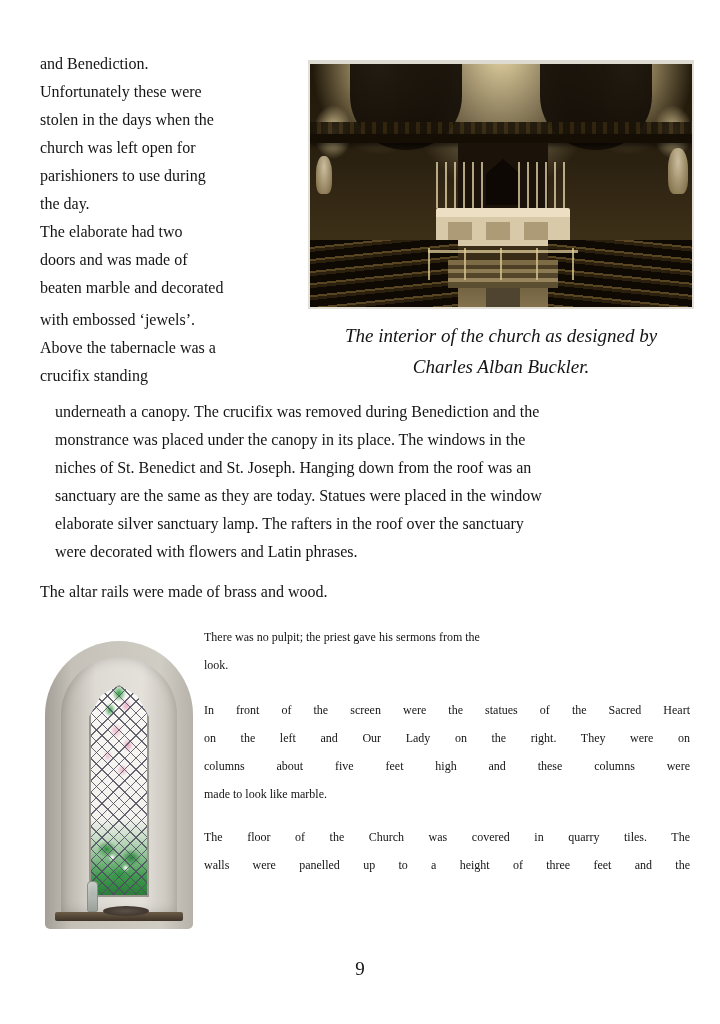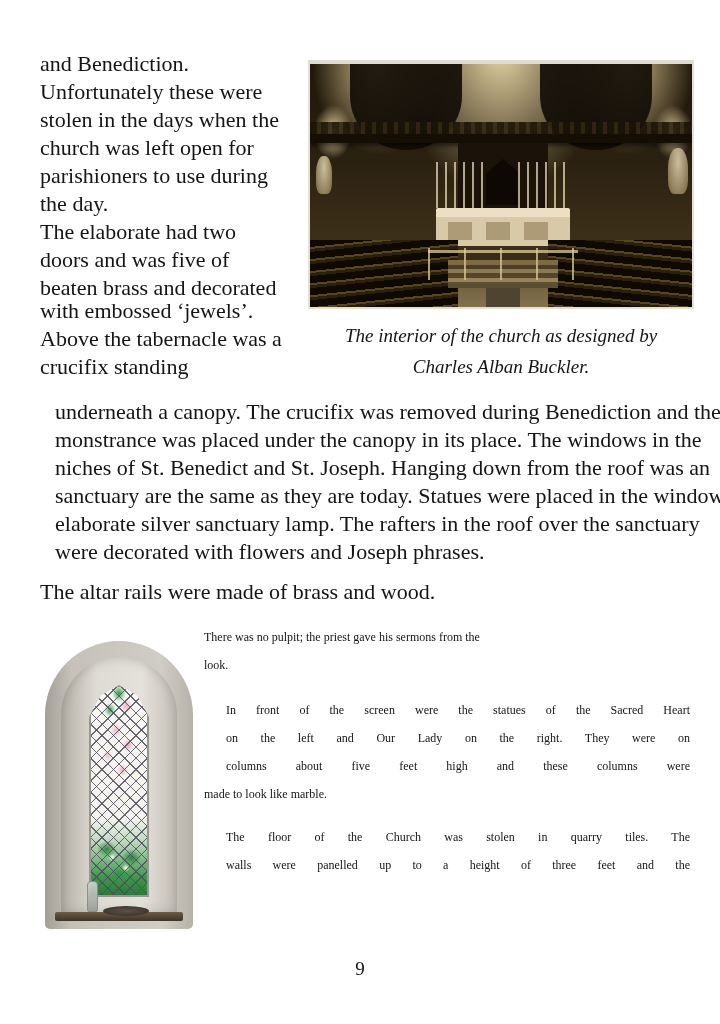--- a/index.html
+++ b/index.html
@@ -2,23 +2,23 @@
 <html><head>
 <meta charset="utf-8">
 <style>
   html,body { margin:0; padding:0; }
   body {
     width:720px; height:1024px; background:#ffffff; position:relative;
     font-family:"Liberation Serif","DejaVu Serif",serif; color:#141414;
     overflow:hidden;
   }
   .abs { position:absolute; }
-  .textblock { font-size:22px; line-height:28px; }
+  .textblock { font-size:16px; line-height:28px; }
   .textblock .line { white-space:nowrap; }
-  .textblock .line.j { white-space:normal; text-align:justify; text-align-last:justify;margin-left:22px; }
+  .textblock .line.j { white-space:normal; text-align:justify; text-align-last:justify; }
   .rightcol { font-size:12px; line-height:28px; }
   .caption { font-style:italic; font-size:19px; line-height:31px; text-align:center; }
   .pagenum { left:0; top:958px; width:720px; text-align:center; font-size:19px; }
 
   
   .photo-church {
     left:308px; top:60px; width:386px; height:249px; overflow:hidden;
     border:2px solid #e3e0d8; border-top:4px solid #dedbd3; box-sizing:border-box;
     background:
       radial-gradient(95px 130px at 18% 0%,  rgba(244,221,162,.88), rgba(244,221,162,0) 70%),
@@ -98,22 +98,22 @@
 <body>
 
 <div class="abs textblock" style="left:40px; top:50px; width:268px;">
     <div class="line">and Benediction.</div>
     <div class="line">Unfortunately these were</div>
     <div class="line">stolen in the days when the</div>
     <div class="line">church was left open for</div>
     <div class="line">parishioners to use during</div>
     <div class="line">the day.</div>
     <div class="line">The elaborate had two</div>
-    <div class="line">doors and was five of</div>
-    <div class="line">beaten brass and decorated</div>
+    <div class="line">doors and was made of</div>
+    <div class="line">beaten marble and decorated</div>
   </div>
 
 <div class="abs photo-church">
   <div class="abs canopy l"></div>
   <div class="abs canopy r"></div>
   <div class="abs rood-crest"></div>
   <div class="abs rood-beam"></div>
   <div class="abs statue l"></div>
   <div class="abs statue r"></div>
   <div class="abs reredos"></div>
@@ -127,33 +127,33 @@
   <div class="abs steps"></div>
   <div class="abs rail-posts"></div>
   <div class="abs rail-bar"></div>
 </div>
 
 <div class="abs caption" style="left:308px; top:320px; width:386px;">
   <div>The interior of the church as designed by</div>
   <div>Charles Alban Buckler.</div>
 </div>
 
-<div class="abs textblock" style="left:40px; top:297px; width:268px;font-family:Liberation Serif, serif;">
+<div class="abs textblock" style="left:40px; top:306px; width:268px;font-family:Liberation Serif, serif;">
     <div class="line">with embossed ‘jewels’.</div>
     <div class="line">Above the tabernacle was a</div>
     <div class="line">crucifix standing</div>
   </div>
 
 <div class="abs textblock" style="left:40px; top:398px; width:652px;margin-left:15px;">
     <div class="line">underneath a canopy.  The crucifix was removed during Benediction and the</div>
     <div class="line">monstrance was placed under the canopy in its place. The windows in the</div>
     <div class="line">niches of St. Benedict and St. Joseph. Hanging down from the roof was an</div>
     <div class="line">sanctuary are the same as they are today. Statues were placed in the window</div>
     <div class="line">elaborate silver sanctuary lamp. The rafters in the roof over the sanctuary</div>
-    <div class="line">were decorated with flowers and Joseph phrases.</div>
+    <div class="line">were decorated with flowers and Latin phrases.</div>
   </div>
 
 <div class="abs textblock" style="left:40px; top:578px; width:652px;">
     <div class="line">The altar rails were made of brass and wood.</div>
   </div>
 
 <div class="abs photo-window">
   <div class="abs win-wall"></div>
   <div class="abs win-recess"></div>
   <div class="abs win-glass"></div>
@@ -168,17 +168,17 @@
   </div>
 
 <div class="abs textblock rightcol" style="left:204px; top:696px; width:486px;">
     <div class="line j">In front of the screen were the statues of the Sacred Heart</div>
     <div class="line j">on the left and Our Lady on the right. They were on</div>
     <div class="line j">columns about five feet high and these columns were</div>
     <div class="line">made to look like marble.</div>
   </div>
 
 <div class="abs textblock rightcol" style="left:204px; top:823px; width:486px;">
-    <div class="line j">The floor of the Church was stolen in quarry tiles. The</div>
+    <div class="line j">The floor of the Church was covered in quarry tiles. The</div>
     <div class="line j">walls were panelled up to a height of three feet and the</div>
   </div>
 
 <div class="abs pagenum">9</div>
 
 </body></html>

